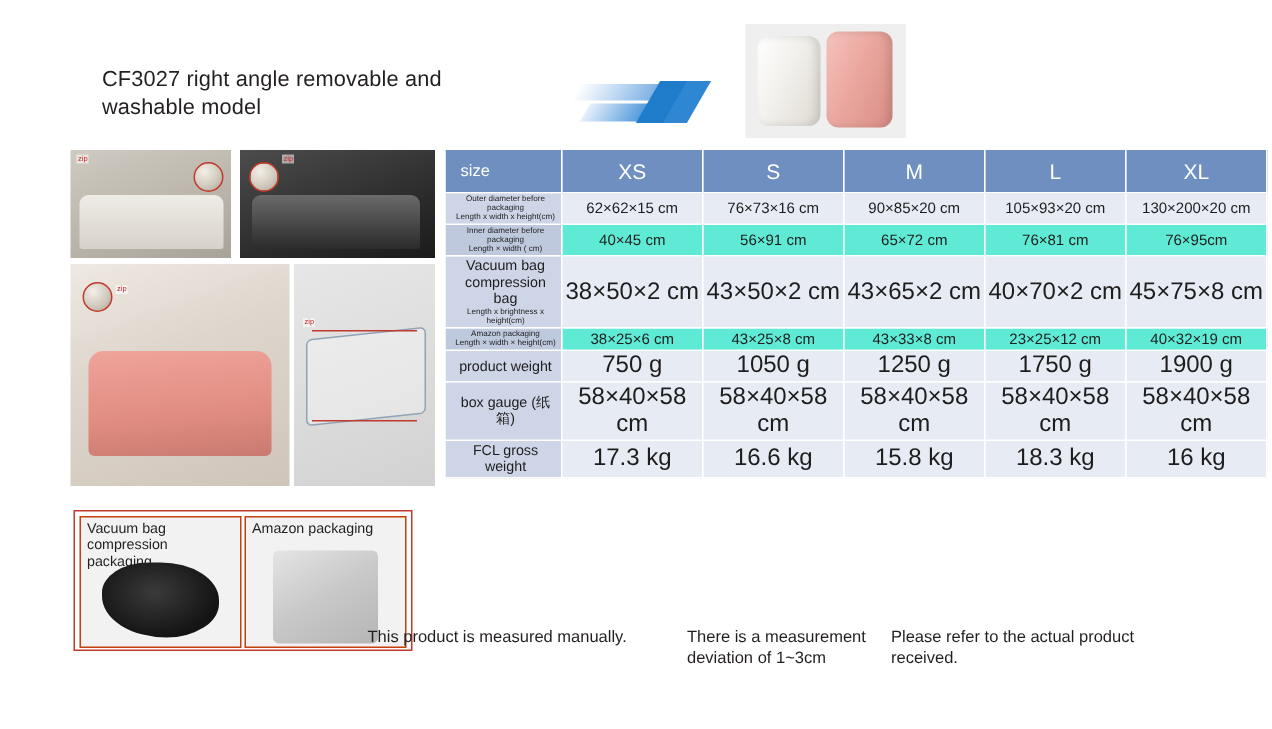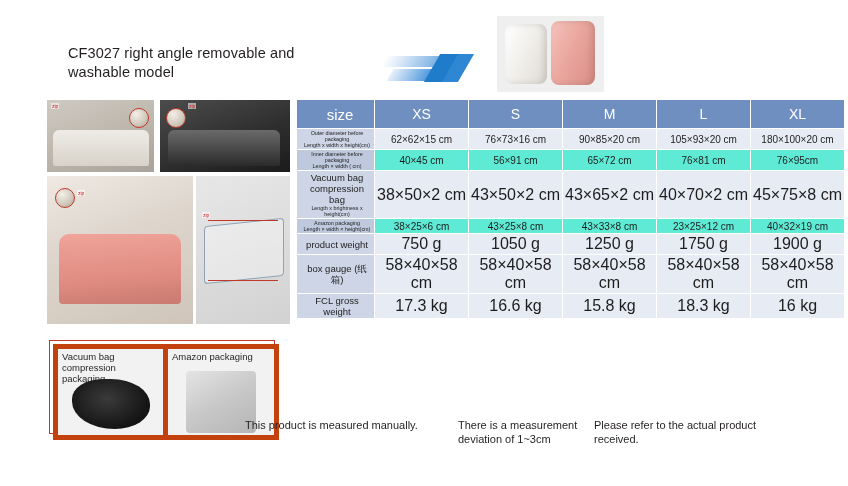--- a/index.html
+++ b/index.html
@@ -142,21 +142,21 @@
     position: absolute;
     left: 49px; top: 340px;
     width: 224px; height: 92px;
     border: 1px solid #c0392b;
     background: #ffffff;
   }
   .bb-cell {
     position: absolute;
     top: 3px;
     width: 106px; height: 86px;
-    border: 5px solid #c2410c;
+    border: 1px solid #c2410c;
     background: #f2f2f2;
     overflow: hidden;
   }
   .bb-left { left: 3px; }
   .bb-right { left: 113px; }
   .bb-label {
     position: absolute;
     left: 4px; top: 2px;
     font-size: 9.5px;
     color: #231f20;
@@ -193,23 +193,23 @@
     vertical-align: middle;
   }
   .tbl thead th {
     background: #6f8fc0;
     color: #ffffff;
     font-weight: normal;
     font-size: 14px;
     height: 26px;
   }
   .tbl thead th.sizehdr {
-    text-align: center;
+    text-align: left;
     padding-left: 10px;
-    font-size: 15px;
+    font-size: 11px;
   }
   .col-label {
     background: #c6cfe2;
     text-align: left;
     padding-left: 4px;
     font-size: 5.4px;
     line-height: 6px;
     color: #1d1d1d;
     width: 72px;
   }
@@ -307,21 +307,21 @@
     <tbody>
         <tr class="rowA">
           <td class="col-label">
             <div>Outer diameter before packaging</div>
             <div>Length x width x height(cm)</div>
           </td>
           <td class="val">62×62×15 cm</td>
           <td class="val">76×73×16 cm</td>
           <td class="val">90×85×20 cm</td>
           <td class="val">105×93×20 cm</td>
-          <td class="val">180×100×20 cm</td>
+          <td class="val">130×200×20 cm</td>
         </tr>
         <tr class="rowB">
           <td class="col-label">
             <div>Inner diameter before packaging</div>
             <div>Length × width ( cm)</div>
           </td>
           <td class="val">40×45 cm</td>
           <td class="val">56×91 cm</td>
           <td class="val">65×72 cm</td>
           <td class="val">76×81 cm</td>

